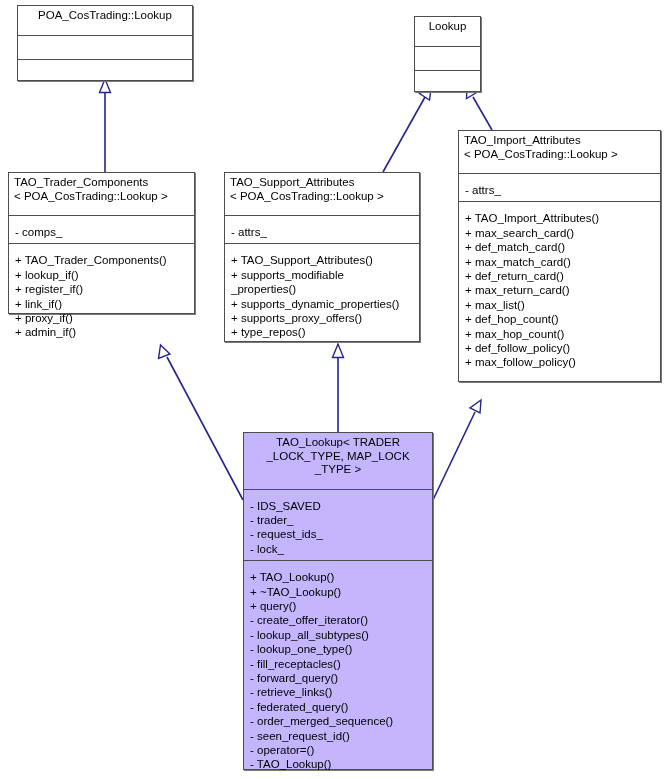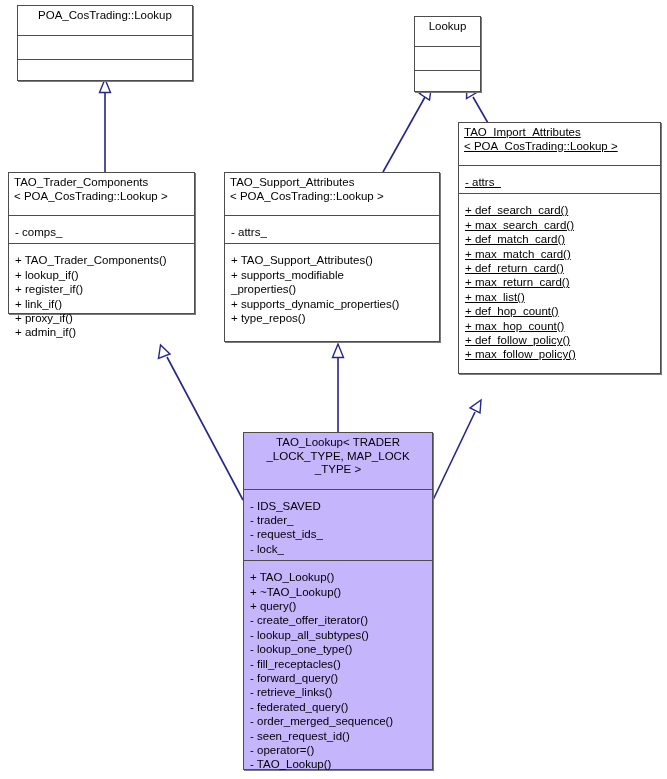--- a/index.html
+++ b/index.html
@@ -118,28 +118,28 @@
     <div class="uml-sep uml-section empty" style="height:24px;"></div>
     <div class="uml-sep uml-section empty" style="height:25px;"></div>
   </div>
 
   <div class="uml-box" style="left:414px; top:16px; width:67px; height:76px;">
     <div class="uml-title center">Lookup</div>
     <div class="uml-sep uml-section empty" style="height:24px;"></div>
     <div class="uml-sep uml-section empty" style="height:25px;"></div>
   </div>
 
-  <div class="uml-box" style="left:458px; top:122px; width:203px; height:252px;text-decoration:underline;">
+  <div class="uml-box" style="left:458px; top:130px; width:203px; height:252px;">
     <div class="uml-title">TAO_Import_Attributes
 &lt; POA_CosTrading::Lookup &gt;</div>
     <div class="uml-sep uml-section">
       <div class="uml-row">- attrs_</div>
     </div>
     <div class="uml-sep uml-section">
-      <div class="uml-row">+ def_search_card()</div>
+      <div class="uml-row">+ TAO_Import_Attributes()</div>
       <div class="uml-row">+ max_search_card()</div>
       <div class="uml-row">+ def_match_card()</div>
       <div class="uml-row">+ max_match_card()</div>
       <div class="uml-row">+ def_return_card()</div>
       <div class="uml-row">+ max_return_card()</div>
       <div class="uml-row">+ max_list()</div>
       <div class="uml-row">+ def_hop_count()</div>
       <div class="uml-row">+ max_hop_count()</div>
       <div class="uml-row">+ def_follow_policy()</div>
       <div class="uml-row">+ max_follow_policy()</div>
@@ -155,31 +155,32 @@
     <div class="uml-sep uml-section">
       <div class="uml-row">+ TAO_Trader_Components()</div>
       <div class="uml-row">+ lookup_if()</div>
       <div class="uml-row">+ register_if()</div>
       <div class="uml-row">+ link_if()</div>
       <div class="uml-row">+ proxy_if()</div>
       <div class="uml-row">+ admin_if()</div>
     </div>
   </div>
 
-  <div class="uml-box" style="left:224px; top:172px; width:216px; height:170px;">
+  <div class="uml-box" style="left:224px; top:172px; width:196px; height:170px;">
     <div class="uml-title">TAO_Support_Attributes
  &lt; POA_CosTrading::Lookup &gt;</div>
     <div class="uml-sep uml-section">
       <div class="uml-row">- attrs_</div>
     </div>
     <div class="uml-sep uml-section">
       <div class="uml-row">+ TAO_Support_Attributes()</div>
       <div class="uml-row">+ supports_modifiable
 _properties()</div>
       <div class="uml-row">+ supports_dynamic_properties()</div>
+      <div class="uml-row">+ supports_proxy_offers()</div>
       <div class="uml-row">+ type_repos()</div>
     </div>
   </div>
 
   <div class="uml-box filled" style="left:243px; top:432px; width:190px; height:338px;">
     <div class="uml-title center">TAO_Lookup&lt; TRADER
 _LOCK_TYPE, MAP_LOCK
 _TYPE &gt;</div>
     <div class="uml-sep uml-section">
       <div class="uml-row">- IDS_SAVED</div>

